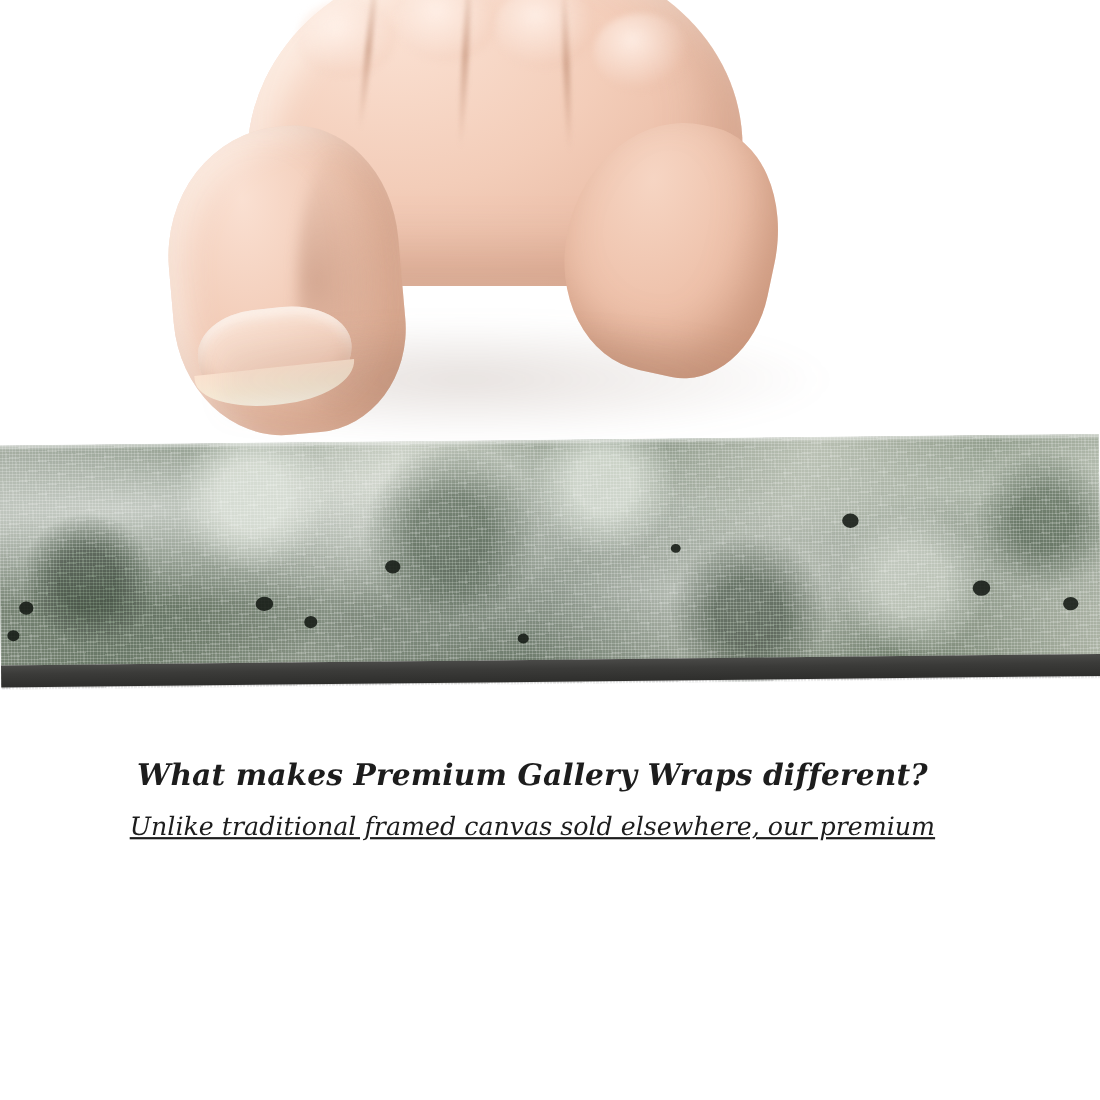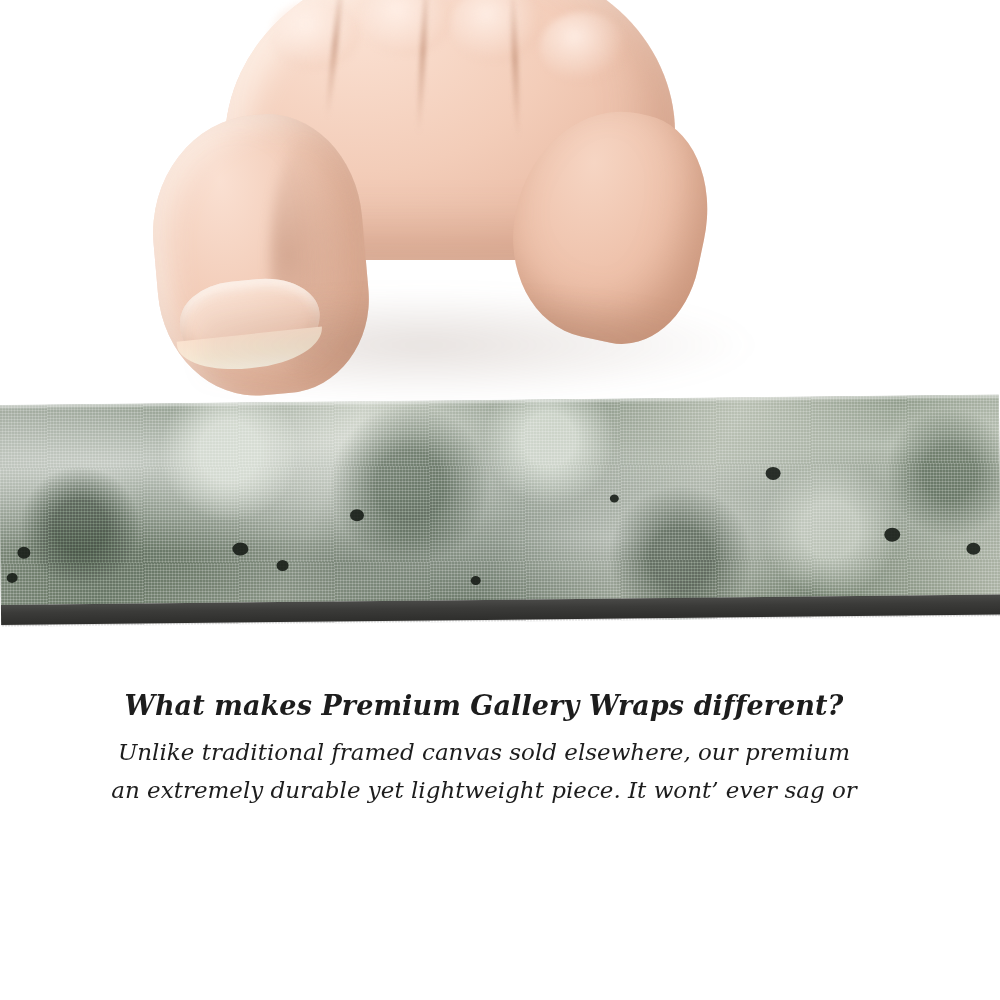--- a/index.html
+++ b/index.html
@@ -229,20 +229,21 @@
     letter-spacing: 0.1px;
     margin: 0 0 12px 0;
     line-height: 1.2;
   }
   .caption-body {
     font-size: 23px;
     font-style: italic;
     line-height: 1.62;
     margin: 0;
     padding: 0 78px;
+    text-decoration: underline;
   }
   .caption-body .line { display: block; }
 </style>
 </head>
 <body>
 
 <div class="page">
 
   <div class="photo">
 
@@ -281,17 +282,16 @@
       <div class="speck" style="left:470px; top:176px; width:10px; height:9px;"></div>
 
       <div class="canvas-edge-dark"></div>
     </div>
   </div>
 
   <div class="caption">
     <h2 class="caption-heading">What makes Premium Gallery Wraps different?</h2>
     <p class="caption-body">
       <span class="line">Unlike traditional framed canvas sold elsewhere, our premium</span>
-      <span class="line">an extremely durable yet lightweight piece. It wont’ ever sag or</span>
     </p>
   </div>
 
 </div>
 
 </body></html>

